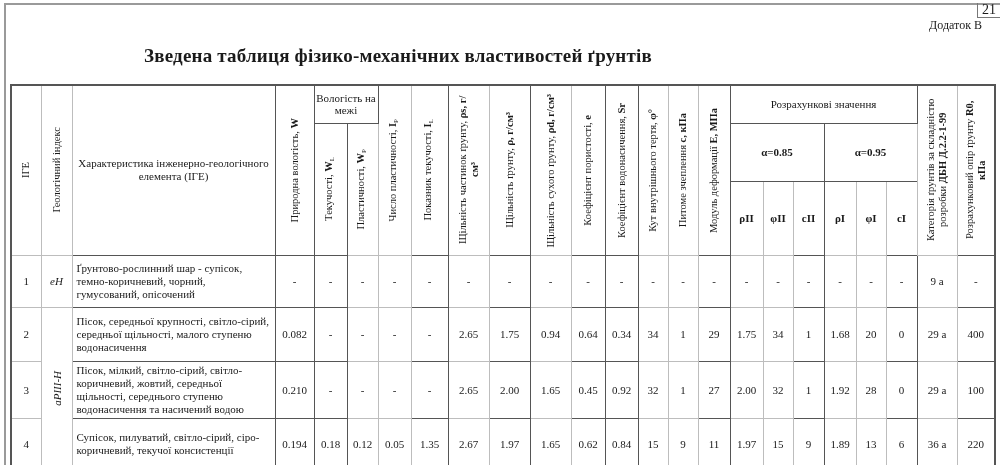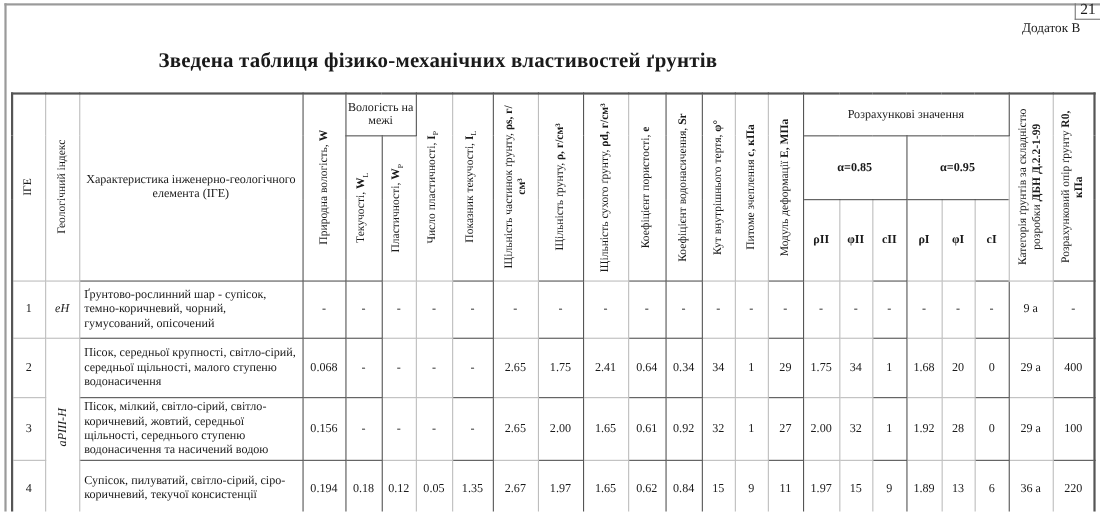--- a/index.html
+++ b/index.html
@@ -201,55 +201,55 @@
   </tr>
 
   <tr style="height:54px">
     <td class="lt">2</td>
     <td rowspan="3" class="lt idx">
       <div class="vwrap">
             <span class="vert" style="font-style:italic;font-size:11px">aPIII-H</span>
           </div>
         </td>
     <td class="desc">Пісок, середньої крупності, світло-сірий, середньої щільності, малого ступеню водонасичення</td>
-    <td>0.068</td>
+    <td>0.082</td>
     <td>-</td>
     <td class="lt">-</td>
     <td class="lt">-</td>
     <td>-</td>
     <td class="lt">2.65</td>
     <td>1.75</td>
-    <td class="lt">2.41</td>
+    <td class="lt">0.94</td>
     <td>0.64</td>
     <td>0.34</td>
     <td class="lt">34</td>
     <td class="lt">1</td>
     <td>29</td>
     <td class="lt">1.75</td>
     <td class="lt">34</td>
     <td>1</td>
     <td class="lt">1.68</td>
     <td class="lt">20</td>
     <td>0</td>
     <td class="lt">29 а</td>
     <td>400</td>
   </tr>
 
   <tr style="height:56px">
     <td class="lt">3</td>
     <td class="desc">Пісок, мілкий, світло-сірий, світло-коричневий, жовтий, середньої щільності, середнього ступеню водонасичення та насичений водою</td>
-    <td>0.156</td>
+    <td>0.210</td>
     <td>-</td>
     <td class="lt">-</td>
     <td class="lt">-</td>
     <td>-</td>
     <td class="lt">2.65</td>
     <td>2.00</td>
     <td class="lt">1.65</td>
-    <td>0.61</td>
+    <td>0.45</td>
     <td>0.92</td>
     <td class="lt">32</td>
     <td class="lt">1</td>
     <td>27</td>
     <td class="lt">2.00</td>
     <td class="lt">32</td>
     <td>1</td>
     <td class="lt">1.92</td>
     <td class="lt">28</td>
     <td>0</td>

